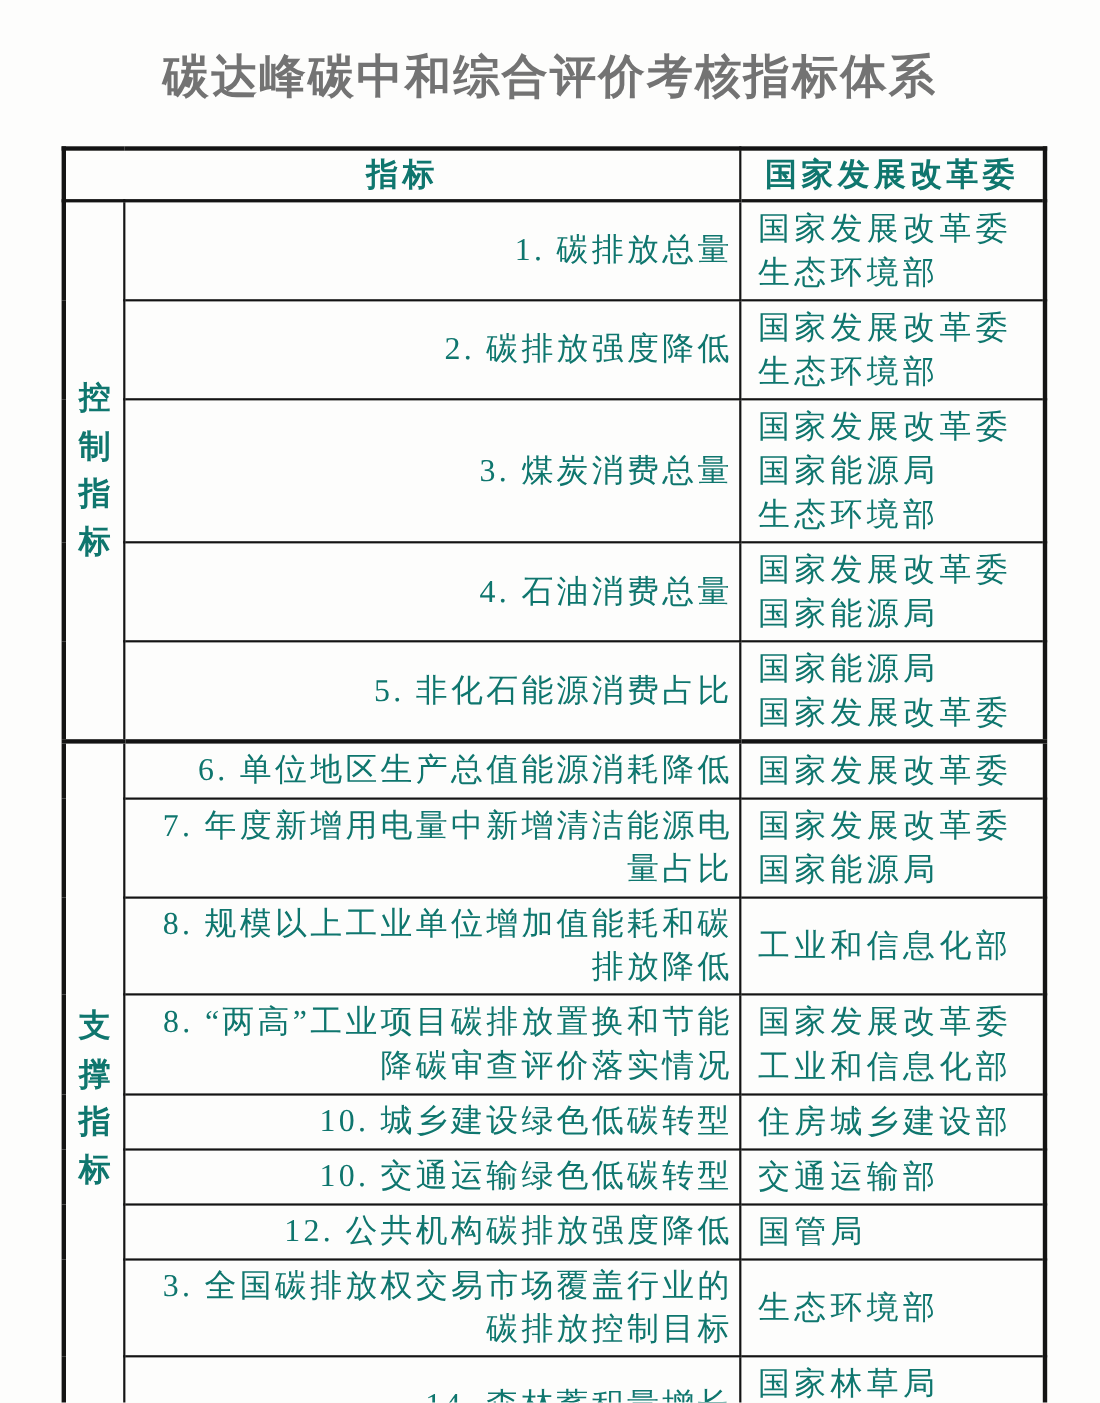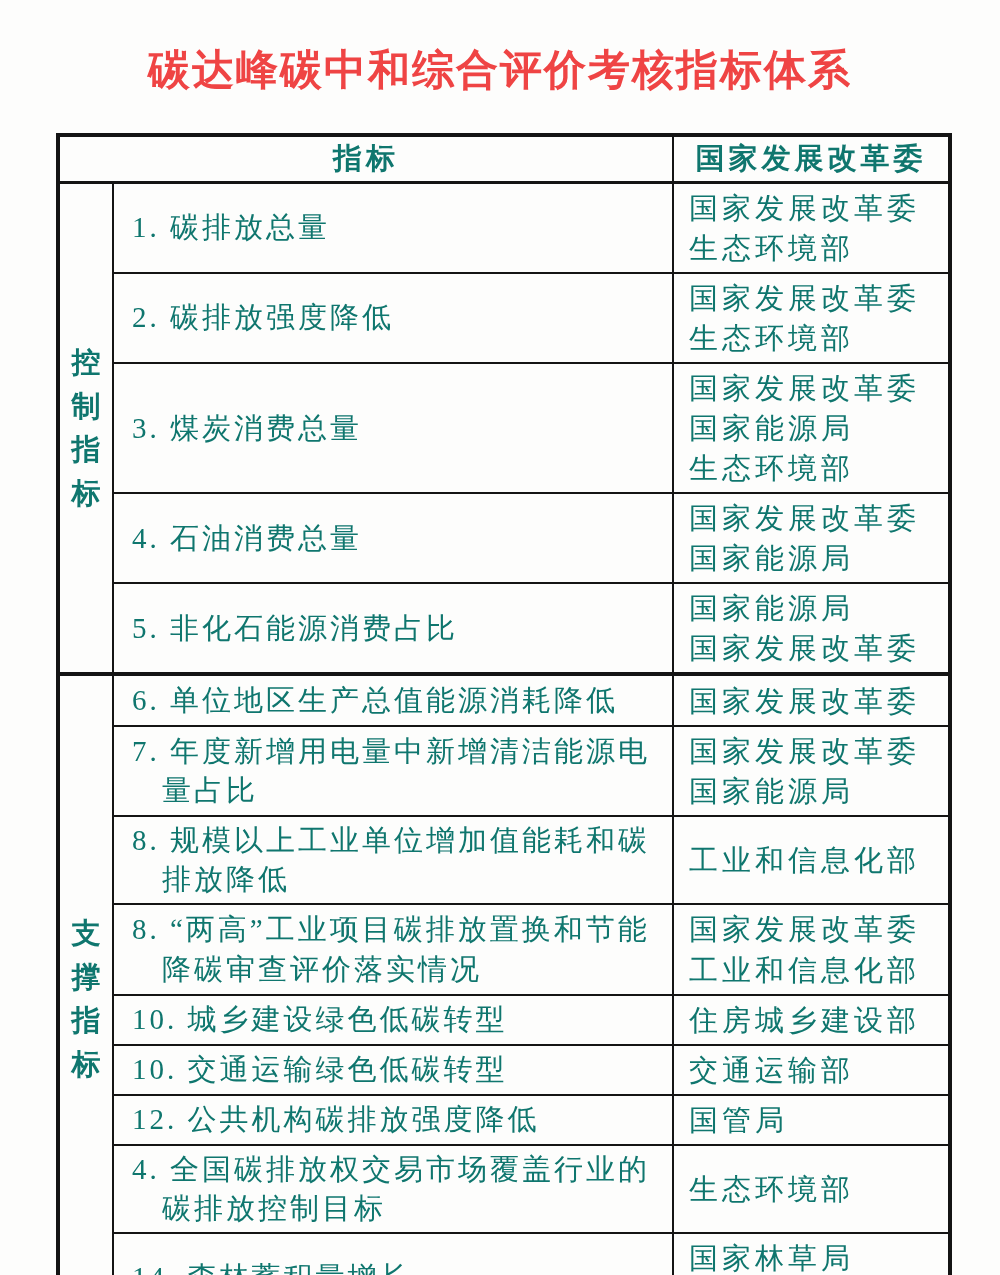--- a/index.html
+++ b/index.html
@@ -4,21 +4,21 @@
 <style>
   html,body{margin:0;padding:0;background:#f7f7f5;}
   body{
     width:1000px;height:1275px;position:relative;overflow:hidden;
     font-family:"Liberation Serif","DejaVu Serif",serif;
     color:#111;background:#fdfdfc;
   }
   .page-title{
     position:absolute;top:42px;left:0;width:1000px;
     text-align:center;font-size:42px;font-weight:bold;
-    letter-spacing:2px;color:#ef4444;
+    letter-spacing:2px;color:#737373;
   }
   .table-wrap{position:absolute;top:133px;left:56px;width:892px;}
   table.indicator-table{
     border-collapse:collapse;table-layout:fixed;width:892px;
     border:4px solid #141414;
   }
   table.indicator-table td,table.indicator-table th{
     border:2px solid #141414;
     vertical-align:middle;
     font-size:29px;color:#0f766e;
@@ -32,21 +32,21 @@
   td.group-cell{
     text-align:center;padding:0;
     font-family:"Liberation Sans","DejaVu Sans",sans-serif;
     font-weight:bold;font-size:28px;letter-spacing:0;
   }
   td.group-cell .vtext{
     width:30px;margin:16px auto;line-height:1.5;
     word-break:break-all;white-space:normal;
   }
   td.ind-cell{
-    text-align:left;padding:4px 6px 4px 48px;text-indent:-30px;
+    text-align:right;padding:4px 6px 4px 48px;text-indent:-30px;
     letter-spacing:3px;line-height:1.35;white-space:pre-line;border-radius:17px;
   }
   td.dept-cell{
     text-align:left;padding:4px 4px 4px 15px;
     letter-spacing:4px;line-height:1.38;white-space:pre-line;margin-left:18px;
   }
   tr.sep-top td{border-top:4px solid #141414;}
 </style>
 </head>
 <body>
@@ -126,21 +126,21 @@
       </tr>
       <tr style="height:45px">
         <td class="ind-cell">10. 交通运输绿色低碳转型</td>
         <td class="dept-cell">交通运输部</td>
       </tr>
       <tr style="height:45px">
         <td class="ind-cell">12. 公共机构碳排放强度降低</td>
         <td class="dept-cell">国管局</td>
       </tr>
       <tr style="height:84px">
-        <td class="ind-cell">4. 全国碳排放权交易市场覆盖行业的
+        <td class="ind-cell">3. 全国碳排放权交易市场覆盖行业的
 碳排放控制目标</td>
         <td class="dept-cell">生态环境部</td>
       </tr>
       <tr style="height:91px">
         <td class="ind-cell">14. 森林蓄积量增长</td>
         <td class="dept-cell">国家林草局
 自然资源部</td>
       </tr>
     </tbody>
   </table>

